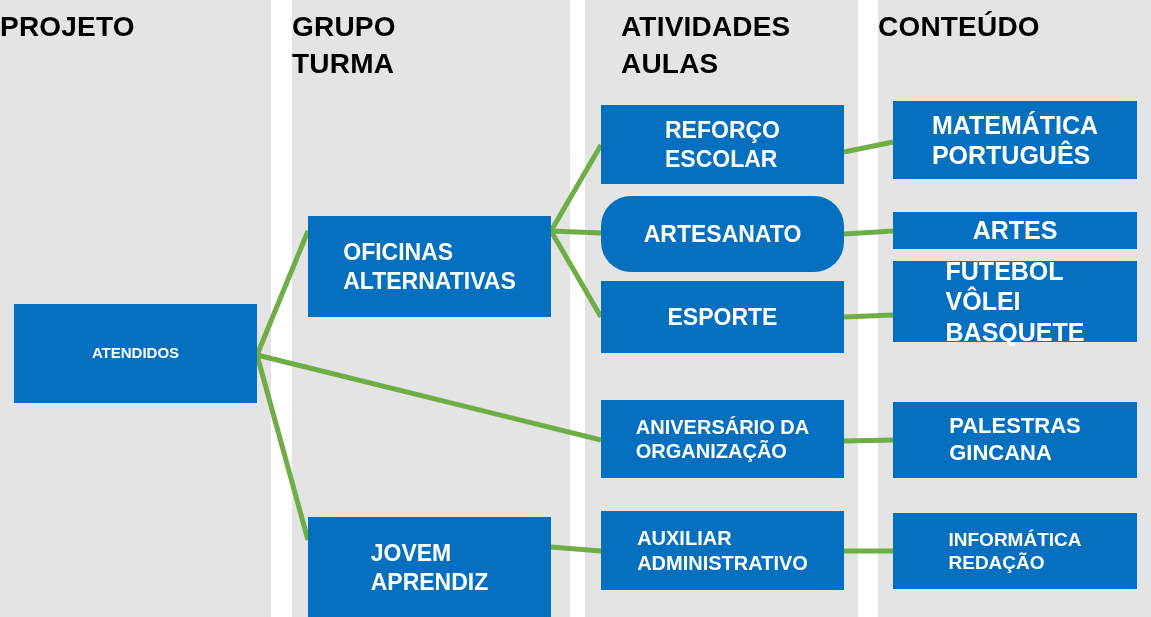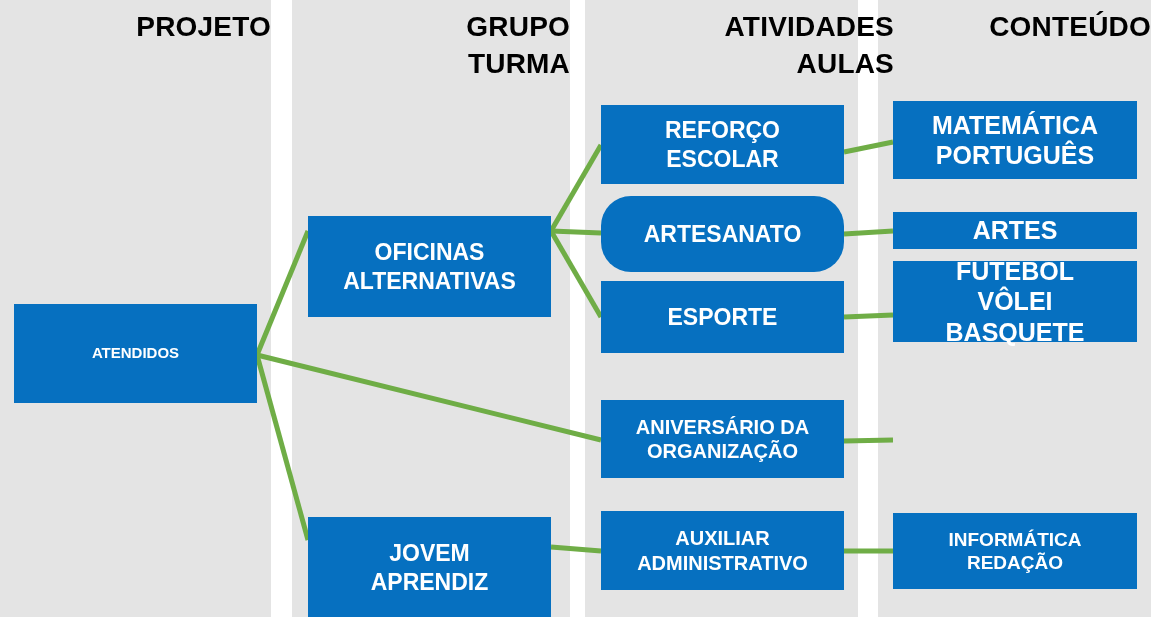--- a/index.html
+++ b/index.html
@@ -25,21 +25,21 @@
     background: #e4e4e4;
   }
   #band-1 { left: 0px;   width: 271px; }
   #band-2 { left: 292px; width: 278px; }
   #band-3 { left: 585px; width: 273px; }
   #band-4 { left: 878px; width: 273px; }
 
   .col-header {
     position: absolute;
     top: 8px;
-    text-align: right;
+    text-align: left;
     font-weight: bold;
     font-size: 28px;
     line-height: 1.33;
     color: #000000;
     letter-spacing: 0.2px;
     white-space: pre-line;
   }
   #header-1 { left: 0px;   width: 271px; }
   #header-2 { left: 292px; width: 278px; }
   #header-3 { left: 585px; width: 273px; padding-left: 36px; }
@@ -55,21 +55,20 @@
   }
 
   .node {
     position: absolute;
     background: #0670c0;
     color: #ffffff;
     font-weight: bold;
     display: flex;
     align-items: center;
     justify-content: center;
-    text-align: center;
     line-height: 1.22;
     white-space: pre-line;
     box-sizing: border-box;
     padding: 2px 14px;
   }
 
   
   #node-atendidos       { left: 14px;  top: 304px; width: 243px; height: 99px;  font-size: 15px; }
   
   #node-oficinas        { left: 308px; top: 180px; width: 243px; height: 101px; font-size: 23px; margin-top: 36px; }
@@ -135,16 +134,18 @@
 ORGANIZAÇÃO</div>
   <div class="node" id="node-auxiliar">AUXILIAR
 ADMINISTRATIVO</div>
 
   <div class="node" id="node-matematica">MATEMÁTICA
 PORTUGUÊS</div>
   <div class="node" id="node-artes">ARTES</div>
   <div class="node" id="node-futebol">FUTEBOL
 VÔLEI
 BASQUETE</div>
+  <div class="node" id="node-palestras">PALESTRAS
+GINCANA</div>
   <div class="node" id="node-informatica">INFORMÁTICA
 REDAÇÃO</div>
 
 </div>
 
 </body></html>

